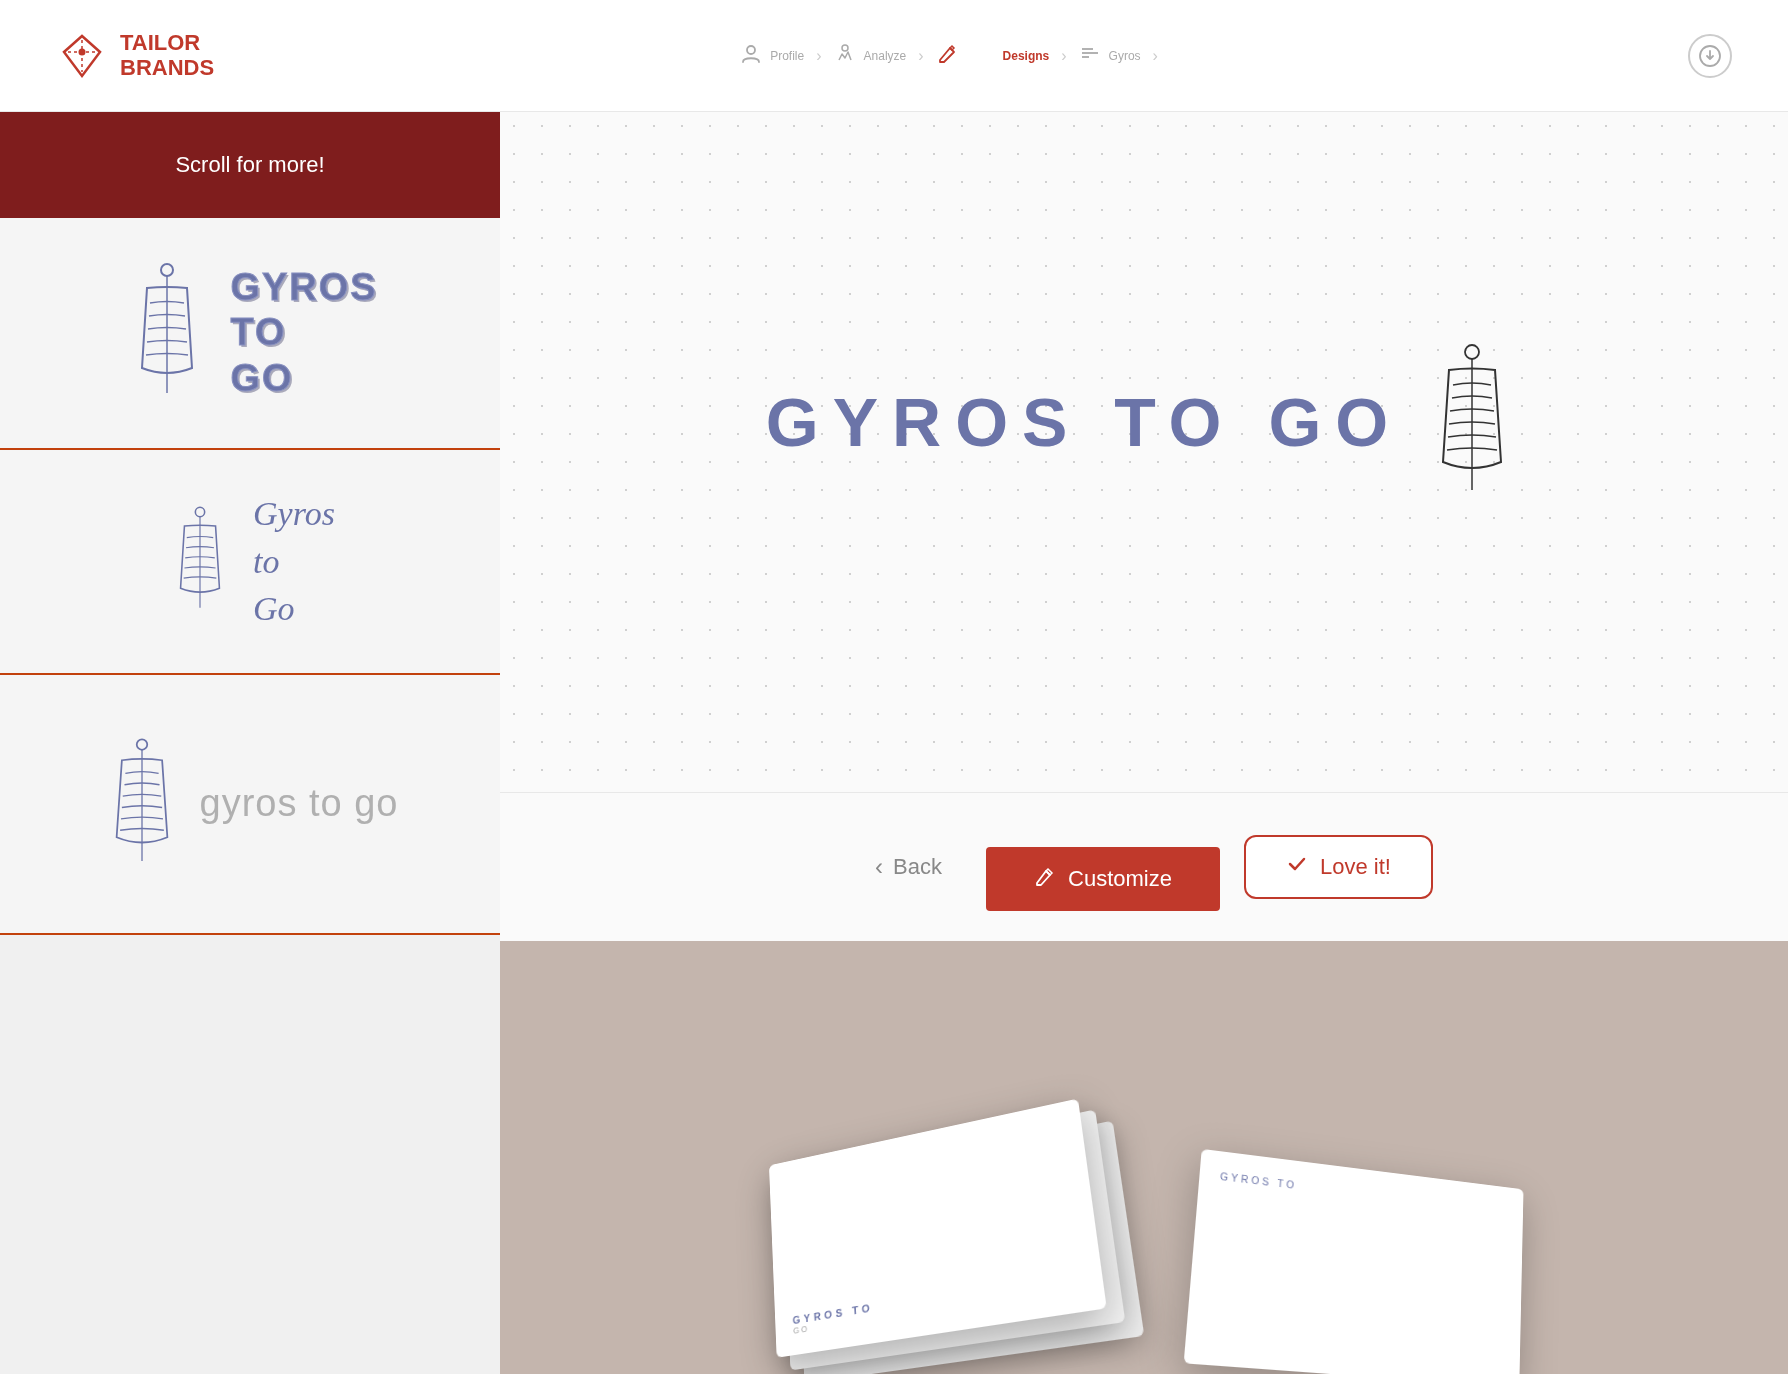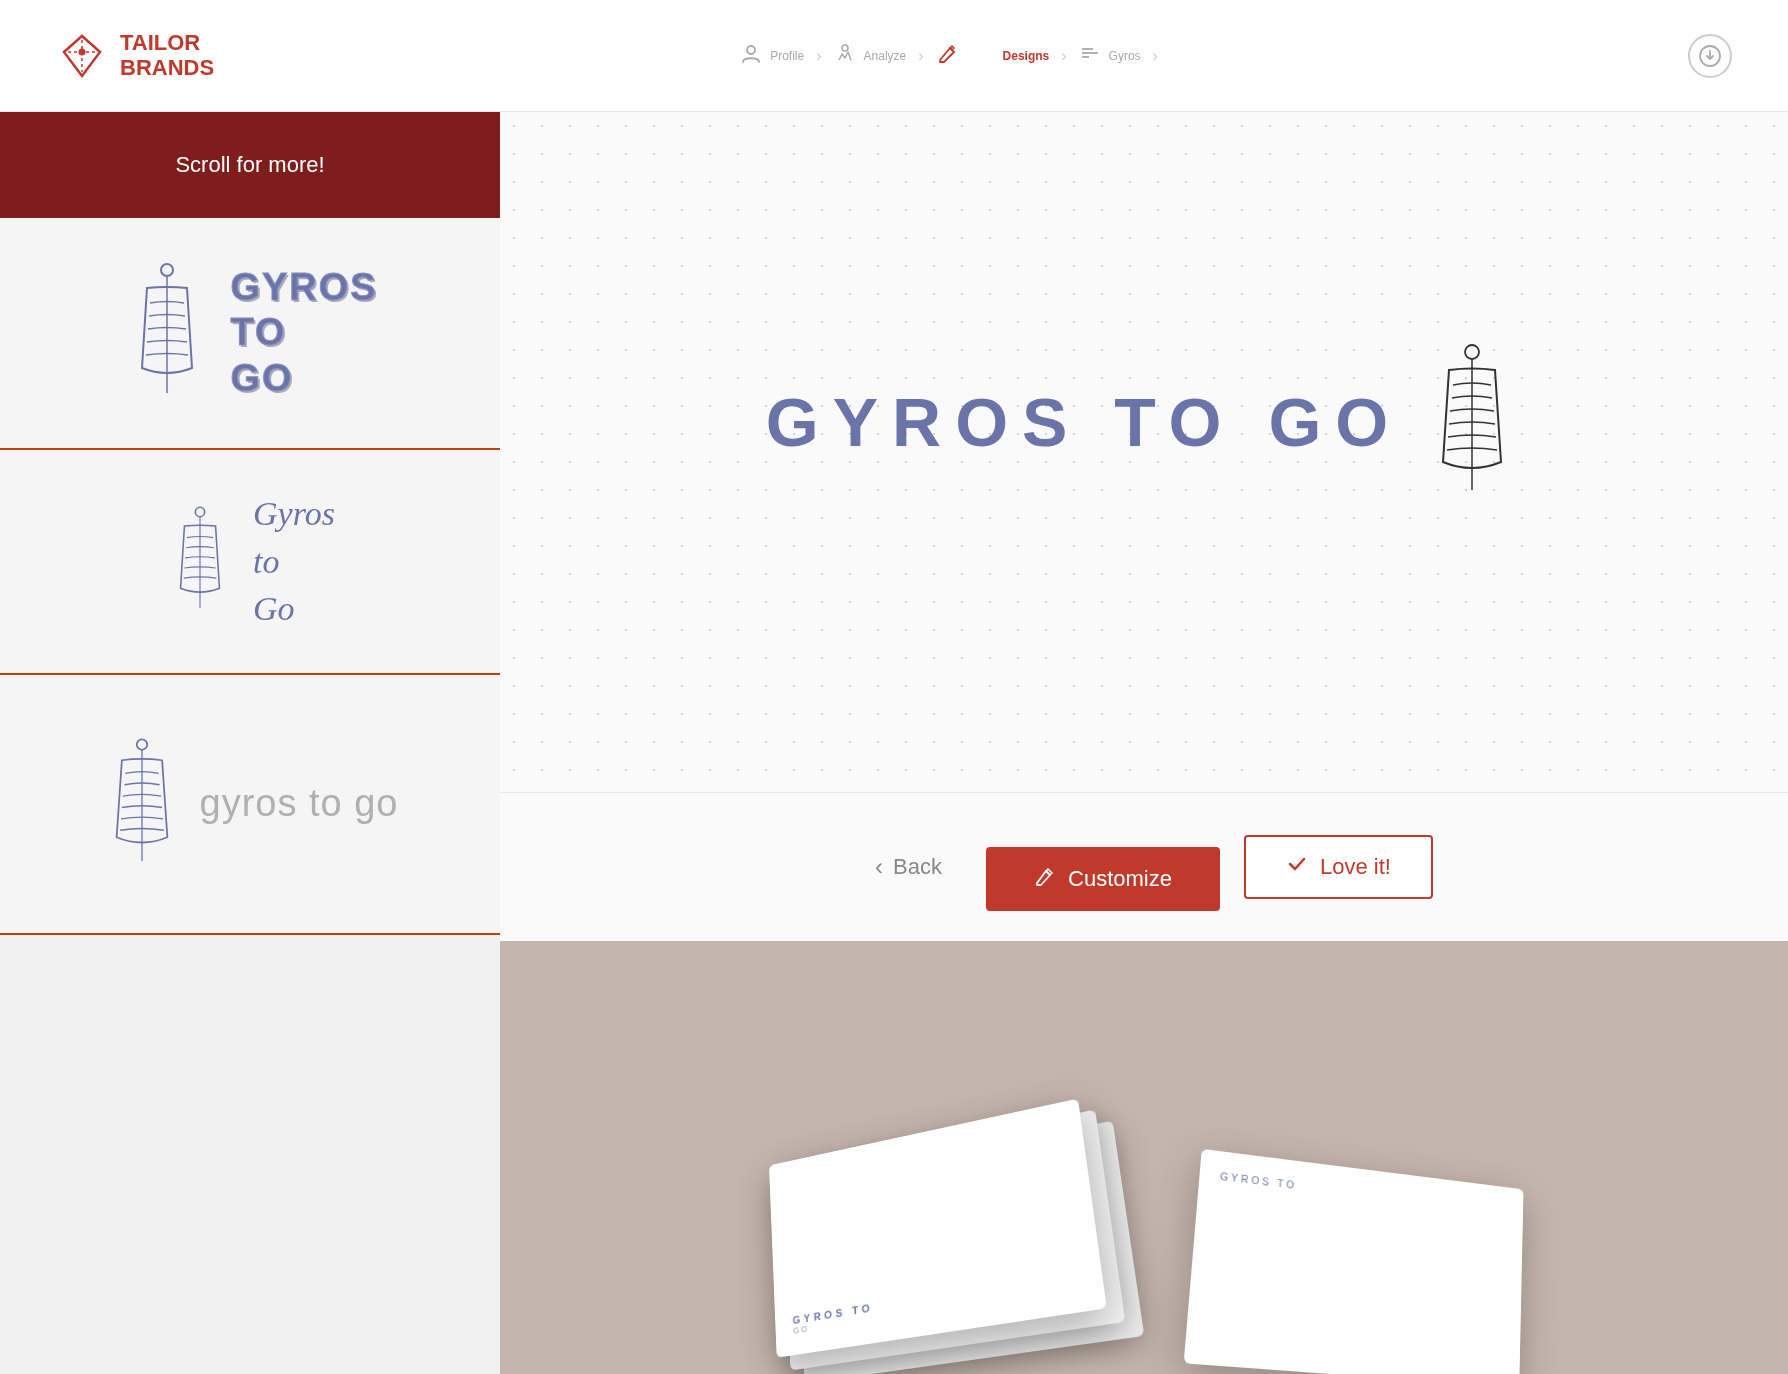--- a/index.html
+++ b/index.html
@@ -209,21 +209,21 @@
       font-weight: 500;
       margin-top: 24px;
     }
     .loveit-btn {
       display: flex;
       align-items: center;
       gap: 12px;
       background: #fff;
       color: #c0392b;
       border: 2px solid #c0392b;
-      border-radius: 4px;
+      border-radius: 12px;
       font-size: 22px;
       padding: 16px 40px;
       cursor: pointer;
       font-weight: 500;
     }
 
     
     .mockup-section {
       background: #c4b5ad;
       min-height: 580px;

